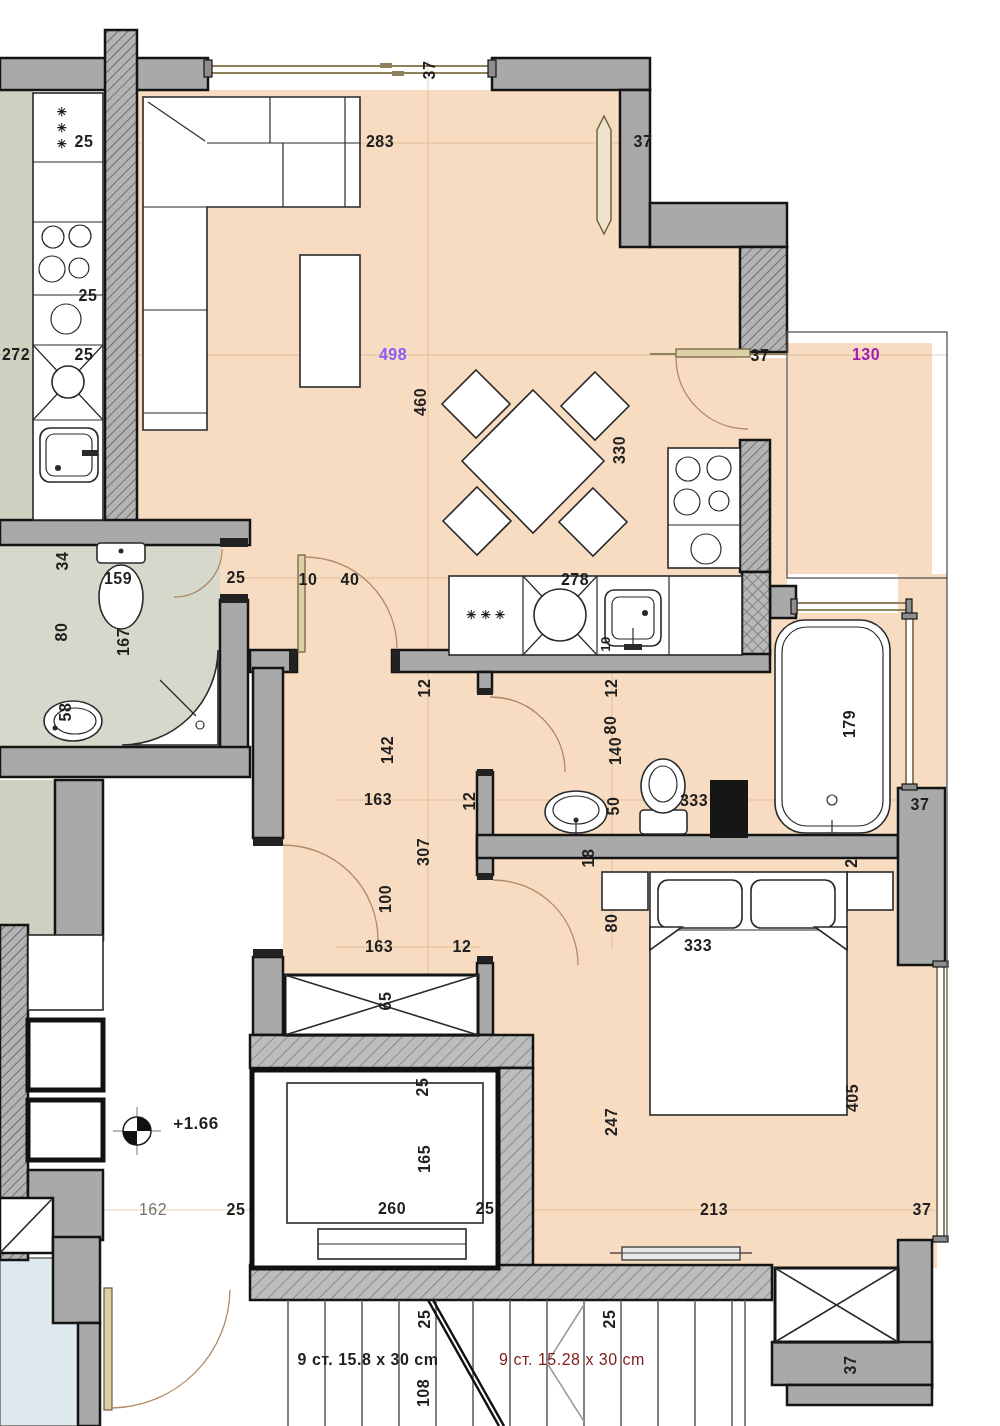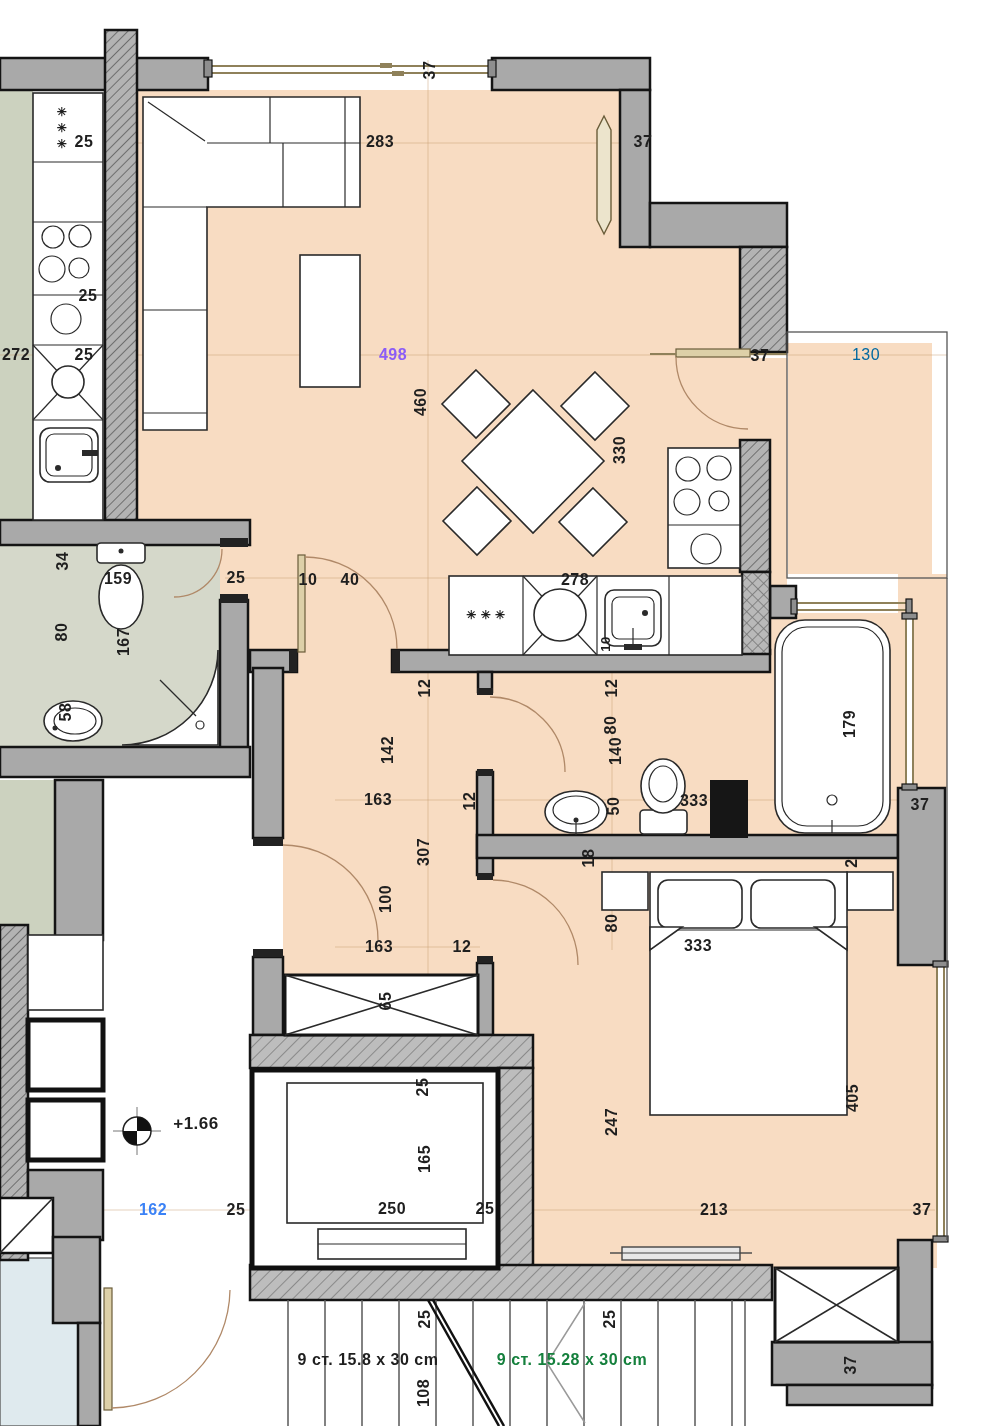--- a/index.html
+++ b/index.html
@@ -357,21 +357,21 @@
 <div id="labels">
       <div class="dim-label" style="left: 430px; top: 70px; font-size: 16px; font-weight: 600; color: rgb(31, 31, 31); transform: translate(-50%, -50%) rotate(-90deg);">37</div>
       <div class="dim-label" style="left: 84px; top: 142px; font-size: 16px; font-weight: 600; color: rgb(31, 31, 31);">25</div>
       <div class="dim-label" style="left: 380px; top: 142px; font-size: 16px; font-weight: 600; color: rgb(31, 31, 31);">283</div>
       <div class="dim-label" style="left: 643px; top: 142px; font-size: 16px; font-weight: 600; color: rgb(31, 31, 31);">37</div>
       <div class="dim-label" style="left: 88px; top: 296px; font-size: 16px; font-weight: 600; color: rgb(31, 31, 31);">25</div>
       <div class="dim-label" style="left: 16px; top: 355px; font-size: 16px; font-weight: 600; color: rgb(31, 31, 31);">272</div>
       <div class="dim-label" style="left: 84px; top: 355px; font-size: 16px; font-weight: 600; color: rgb(31, 31, 31);">25</div>
       <div class="dim-label" style="left: 393px; top: 355px; font-size: 16px; font-weight: 600; color: #8b5cf6;">498</div>
       <div class="dim-label" style="left: 760px; top: 356px; font-size: 16px; font-weight: 600; color: rgb(31, 31, 31);">37</div>
-      <div class="dim-label" style="left: 866px; top: 355px; font-size: 16px; font-weight: 400; color: #0369a1;">130</div>
+      <div class="dim-label" style="left: 866px; top: 355px; font-size: 16px; font-weight: 700; color: #a21caf;">130</div>
       <div class="dim-label" style="left: 421px; top: 402px; font-size: 16px; font-weight: 600; color: rgb(31, 31, 31); transform: translate(-50%, -50%) rotate(-90deg);">460</div>
       <div class="dim-label" style="left: 620px; top: 450px; font-size: 16px; font-weight: 600; color: rgb(31, 31, 31); transform: translate(-50%, -50%) rotate(-90deg);">330</div>
       <div class="dim-label" style="left: 63px; top: 561px; font-size: 16px; font-weight: 600; color: rgb(31, 31, 31); transform: translate(-50%, -50%) rotate(-90deg);">34</div>
       <div class="dim-label" style="left: 118px; top: 579px; font-size: 16px; font-weight: 600; color: rgb(31, 31, 31);">159</div>
       <div class="dim-label" style="left: 236px; top: 578px; font-size: 16px; font-weight: 600; color: rgb(31, 31, 31);">25</div>
       <div class="dim-label" style="left: 308px; top: 580px; font-size: 16px; font-weight: 600; color: rgb(31, 31, 31);">10</div>
       <div class="dim-label" style="left: 350px; top: 580px; font-size: 16px; font-weight: 600; color: rgb(31, 31, 31);">40</div>
       <div class="dim-label" style="left: 575px; top: 580px; font-size: 16px; font-weight: 600; color: rgb(31, 31, 31);">278</div>
       <div class="dim-label" style="left: 62px; top: 632px; font-size: 16px; font-weight: 600; color: rgb(31, 31, 31); transform: translate(-50%, -50%) rotate(-90deg);">80</div>
       <div class="dim-label" style="left: 124px; top: 642px; font-size: 16px; font-weight: 600; color: rgb(31, 31, 31); transform: translate(-50%, -50%) rotate(-90deg);">167</div>
@@ -395,30 +395,30 @@
       <div class="dim-label" style="left: 612px; top: 923px; font-size: 16px; font-weight: 600; color: rgb(31, 31, 31); transform: translate(-50%, -50%) rotate(-90deg);">80</div>
       <div class="dim-label" style="left: 379px; top: 947px; font-size: 16px; font-weight: 600; color: rgb(31, 31, 31);">163</div>
       <div class="dim-label" style="left: 462px; top: 947px; font-size: 16px; font-weight: 600; color: rgb(31, 31, 31);">12</div>
       <div class="dim-label" style="left: 698px; top: 946px; font-size: 16px; font-weight: 600; color: rgb(31, 31, 31);">333</div>
       <div class="dim-label" style="left: 386px; top: 1001px; font-size: 16px; font-weight: 600; color: rgb(31, 31, 31); transform: translate(-50%, -50%) rotate(-90deg);">65</div>
       <div class="dim-label" style="left: 196px; top: 1123px; font-size: 17px; font-weight: 600; color: rgb(31, 31, 31);">+1.66</div>
       <div class="dim-label" style="left: 423px; top: 1087px; font-size: 16px; font-weight: 600; color: rgb(31, 31, 31); transform: translate(-50%, -50%) rotate(-90deg);">25</div>
       <div class="dim-label" style="left: 425px; top: 1159px; font-size: 16px; font-weight: 600; color: rgb(31, 31, 31); transform: translate(-50%, -50%) rotate(-90deg);">165</div>
       <div class="dim-label" style="left: 853px; top: 1098px; font-size: 16px; font-weight: 600; color: rgb(31, 31, 31); transform: translate(-50%, -50%) rotate(-90deg);">405</div>
       <div class="dim-label" style="left: 612px; top: 1122px; font-size: 16px; font-weight: 600; color: rgb(31, 31, 31); transform: translate(-50%, -50%) rotate(-90deg);">247</div>
-      <div class="dim-label" style="left: 153px; top: 1210px; font-size: 16px; font-weight: 700; color: #3b82f6;">162</div>
+      <div class="dim-label" style="left: 153px; top: 1210px; font-size: 16px; font-weight: 400; color: #737373;">162</div>
       <div class="dim-label" style="left: 236px; top: 1210px; font-size: 16px; font-weight: 600; color: rgb(31, 31, 31);">25</div>
-      <div class="dim-label" style="left: 392px; top: 1209px; font-size: 16px; font-weight: 600; color: rgb(31, 31, 31);">250</div>
+      <div class="dim-label" style="left: 392px; top: 1209px; font-size: 16px; font-weight: 600; color: rgb(31, 31, 31);">260</div>
       <div class="dim-label" style="left: 485px; top: 1209px; font-size: 16px; font-weight: 600; color: rgb(31, 31, 31);">25</div>
       <div class="dim-label" style="left: 714px; top: 1210px; font-size: 16px; font-weight: 600; color: rgb(31, 31, 31);">213</div>
       <div class="dim-label" style="left: 922px; top: 1210px; font-size: 16px; font-weight: 600; color: rgb(31, 31, 31);">37</div>
       <div class="dim-label" style="left: 425px; top: 1319px; font-size: 16px; font-weight: 600; color: rgb(31, 31, 31); transform: translate(-50%, -50%) rotate(-90deg);">25</div>
       <div class="dim-label" style="left: 610px; top: 1319px; font-size: 16px; font-weight: 600; color: rgb(31, 31, 31); transform: translate(-50%, -50%) rotate(-90deg);">25</div>
       <div class="dim-label" style="left: 368px; top: 1360px; font-size: 16px; font-weight: 700; color: rgb(31, 31, 31);">9 ст. 15.8 x 30 cm</div>
-      <div class="dim-label" style="left: 572px; top: 1360px; font-size: 16px; font-weight: 700; color: #15803d;">9 ст. 15.28 x 30 cm</div>
+      <div class="dim-label" style="left: 572px; top: 1360px; font-size: 16px; font-weight: 400; color: #7f1d1d;">9 ст. 15.28 x 30 cm</div>
       <div class="dim-label" style="left: 424px; top: 1393px; font-size: 16px; font-weight: 600; color: rgb(31, 31, 31); transform: translate(-50%, -50%) rotate(-90deg);">108</div>
       <div class="dim-label" style="left: 851px; top: 1365px; font-size: 16px; font-weight: 600; color: rgb(31, 31, 31); transform: translate(-50%, -50%) rotate(-90deg);">37</div>
       <div class="dim-label" style="left: 62px; top: 112px; font-size: 12px; font-weight: 600; color: rgb(31, 31, 31);">✳</div>
       <div class="dim-label" style="left: 62px; top: 128px; font-size: 12px; font-weight: 600; color: rgb(31, 31, 31);">✳</div>
       <div class="dim-label" style="left: 62px; top: 144px; font-size: 12px; font-weight: 600; color: rgb(31, 31, 31);">✳</div>
       <div class="dim-label" style="left: 486px; top: 615px; font-size: 12px; font-weight: 600; color: rgb(31, 31, 31);">✳ ✳ ✳</div>
     </div>
 </div>
 
 </body></html>

